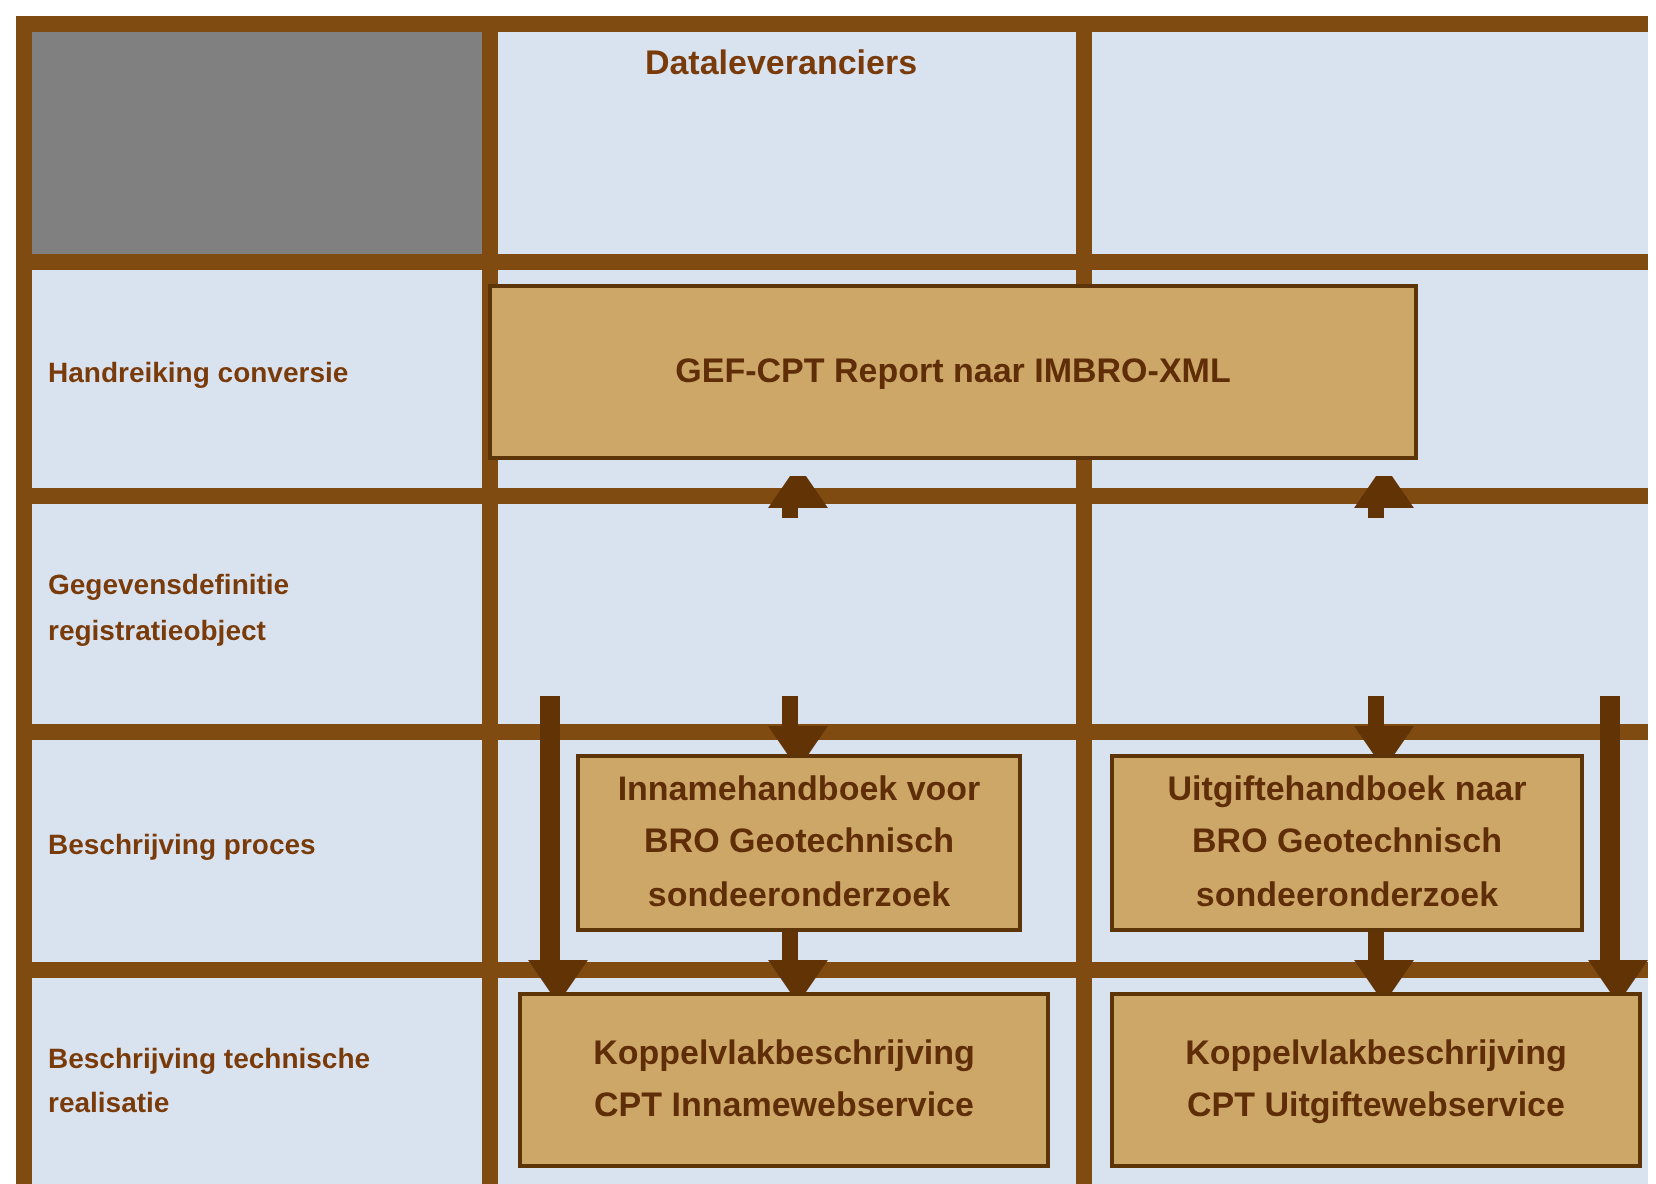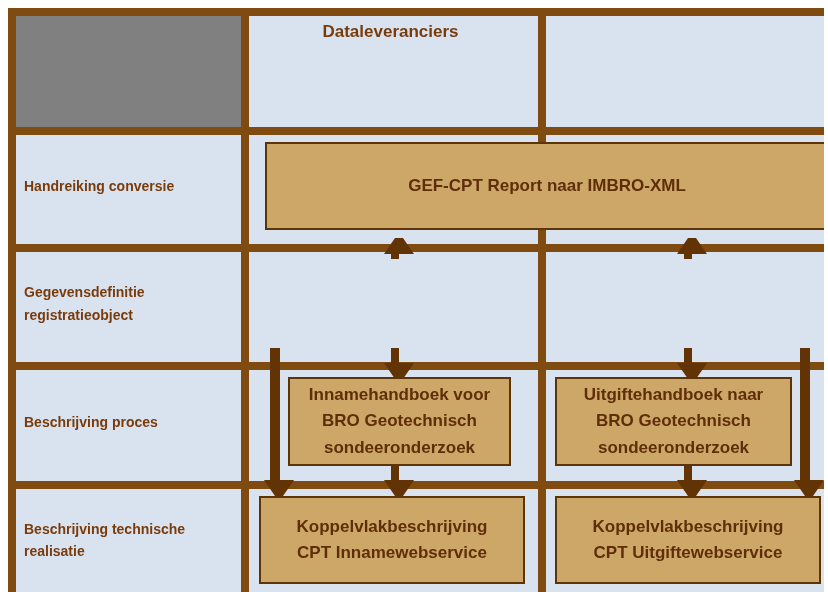--- a/index.html
+++ b/index.html
@@ -70,21 +70,21 @@
   <div class="shaft" style="left:383px; top:457px; width:8px; height:16px;"></div>
   <div class="head down" style="left:376px; top:472px;"></div>
   <div class="shaft" style="left:676px; top:457px; width:8px; height:16px;"></div>
   <div class="head down" style="left:669px; top:472px;"></div>
 
   <div class="shaft" style="left:262px; top:340px; width:10px; height:133px;"></div>
   <div class="head down" style="left:256px; top:472px;"></div>
   <div class="shaft" style="left:792px; top:340px; width:10px; height:133px;"></div>
   <div class="head down" style="left:786px; top:472px;"></div>
 
-  <div class="box tan" style="left:257px; top:134px; width:564px; height:88px;">GEF-CPT Report naar IMBRO-XML</div>
+  <div class="box tan" style="left:236px; top:134px; width:465px; height:88px;">GEF-CPT Report naar IMBRO-XML</div>
 
 
   <div class="box tan" style="left:280px; top:369px; width:223px; height:89px;">Innamehandboek voor
 BRO Geotechnisch
 sondeeronderzoek</div>
 
   <div class="box tan" style="left:547px; top:369px; width:237px; height:89px;">Uitgiftehandboek naar
 BRO Geotechnisch
 sondeeronderzoek</div>
 

